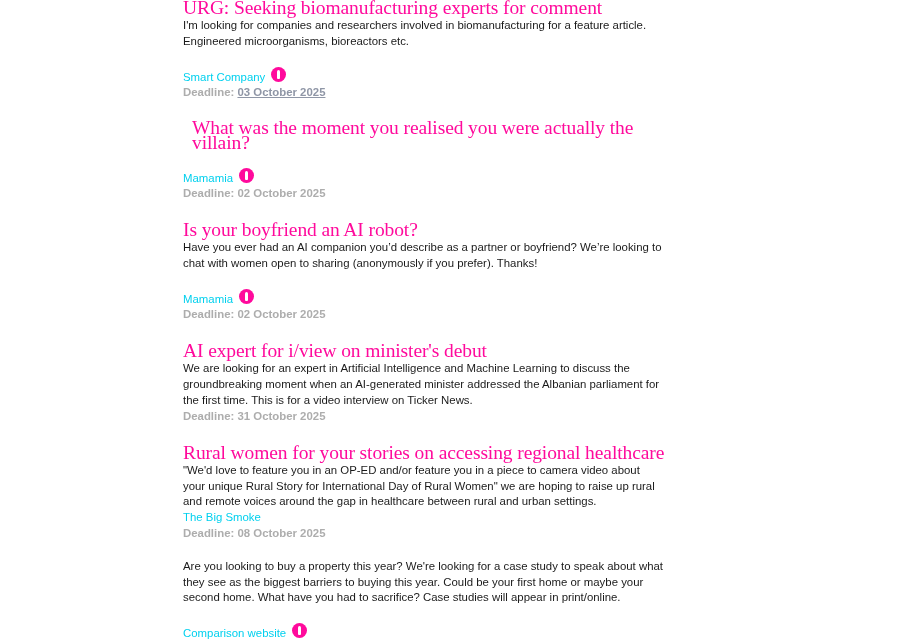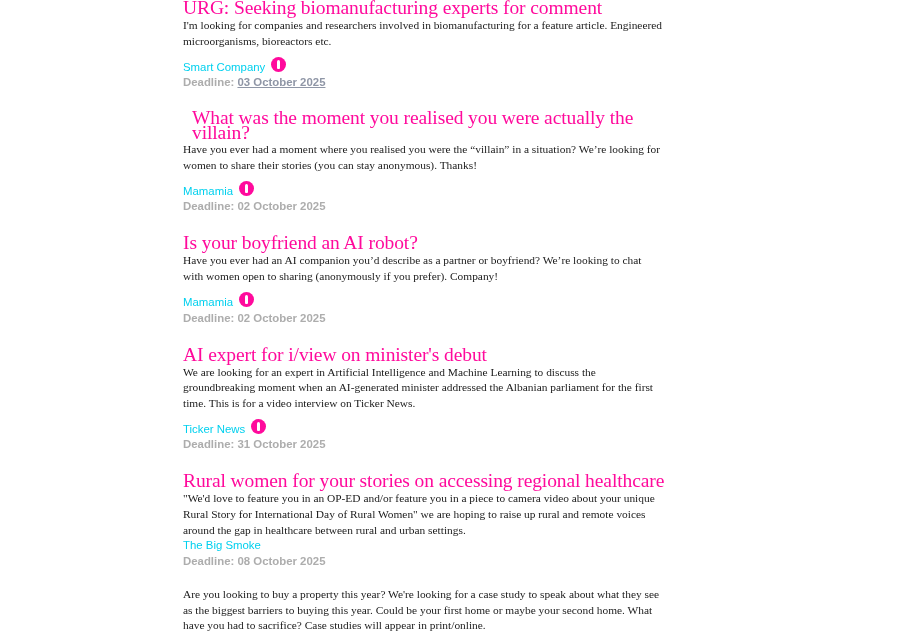--- a/index.html
+++ b/index.html
@@ -25,31 +25,31 @@
     color: #ff0a9c;
     font-size: 19.5px;
     line-height: 16px;
     margin: 0;
     padding-top: 4px;
     font-weight: normal;
     cursor: pointer;
     letter-spacing: -0.1px;
   }
   .desc {
-    font-family: Liberation Serif, serif;
+    font-family: Liberation Sans, sans-serif;
     font-size: 11.4px;
     line-height: 15.6px;
     color: #1a1a1a;
     margin: 2px 0 0 0;
     width: 480px;
   }
   .outlet-row {
     display: flex;
     align-items: center;
-    margin-top: 8px;
+    margin-top: 18px;
     height: 17px;
   }
   .outlet {
     font-family: "Liberation Sans", sans-serif;
     font-size: 11.4px;
     color: #00d0ee;
     cursor: pointer;
     line-height: 15px;
     padding-top: 3px;
   }
@@ -101,51 +101,46 @@
       <span class="info-icon"></span>
     </div>
     <div class="deadline">
       <span>Deadline:</span>
       <span class="date-link">03 October 2025</span>
     </div>
   </div>
 
   <div class="item" style="margin-bottom:17px;">
     <h2 class="title" style="line-height:15px;margin-left:9px;">What was the moment you realised you were actually the villain?</h2>
-    <p class="desc">Have you ever had a moment where you realised you were the “villain” in a situation? We’re looking for women to share their stories (you can stay anonymous). Thanks!</p>
     <div class="outlet-row">
       <span class="outlet">Mamamia</span>
       <span class="info-icon"></span>
     </div>
     <div class="deadline">
       <span>Deadline:</span>
       <span>02 October 2025</span>
     </div>
   </div>
 
   <div class="item" style="margin-bottom:17px;">
     <h2 class="title">Is your boyfriend an AI robot?</h2>
-    <p class="desc">Have you ever had an AI companion you’d describe as a partner or boyfriend? We’re looking to chat with women open to sharing (anonymously if you prefer). Company!</p>
+    <p class="desc">Have you ever had an AI companion you’d describe as a partner or boyfriend? We’re looking to chat with women open to sharing (anonymously if you prefer). Thanks!</p>
     <div class="outlet-row">
       <span class="outlet">Mamamia</span>
       <span class="info-icon"></span>
     </div>
     <div class="deadline">
       <span>Deadline:</span>
       <span>02 October 2025</span>
     </div>
   </div>
 
   <div class="item" style="margin-bottom:17px;">
     <h2 class="title">AI expert for i/view on minister's debut</h2>
     <p class="desc">We are looking for an expert in Artificial Intelligence and Machine Learning to discuss the groundbreaking moment when an AI-generated minister addressed the Albanian parliament for the first time. This is for a video interview on Ticker News.</p>
-    <div class="outlet-row">
-      <span class="outlet">Ticker News</span>
-      <span class="info-icon"></span>
-    </div>
     <div class="deadline">
       <span>Deadline:</span>
       <span>31 October 2025</span>
     </div>
   </div>
 
   <div class="item" style="margin-bottom:18px;">
     <h2 class="title">Rural women for your stories on accessing regional healthcare</h2>
     <p class="desc">"We'd love to feature you in an OP-ED and/or feature you in a piece to camera video about your unique Rural Story for International Day of Rural Women" we are hoping to raise up rural and remote voices around the gap in healthcare between rural and urban settings.</p>
     <div class="outlet-row" style="height:15px;margin-top:0;">

